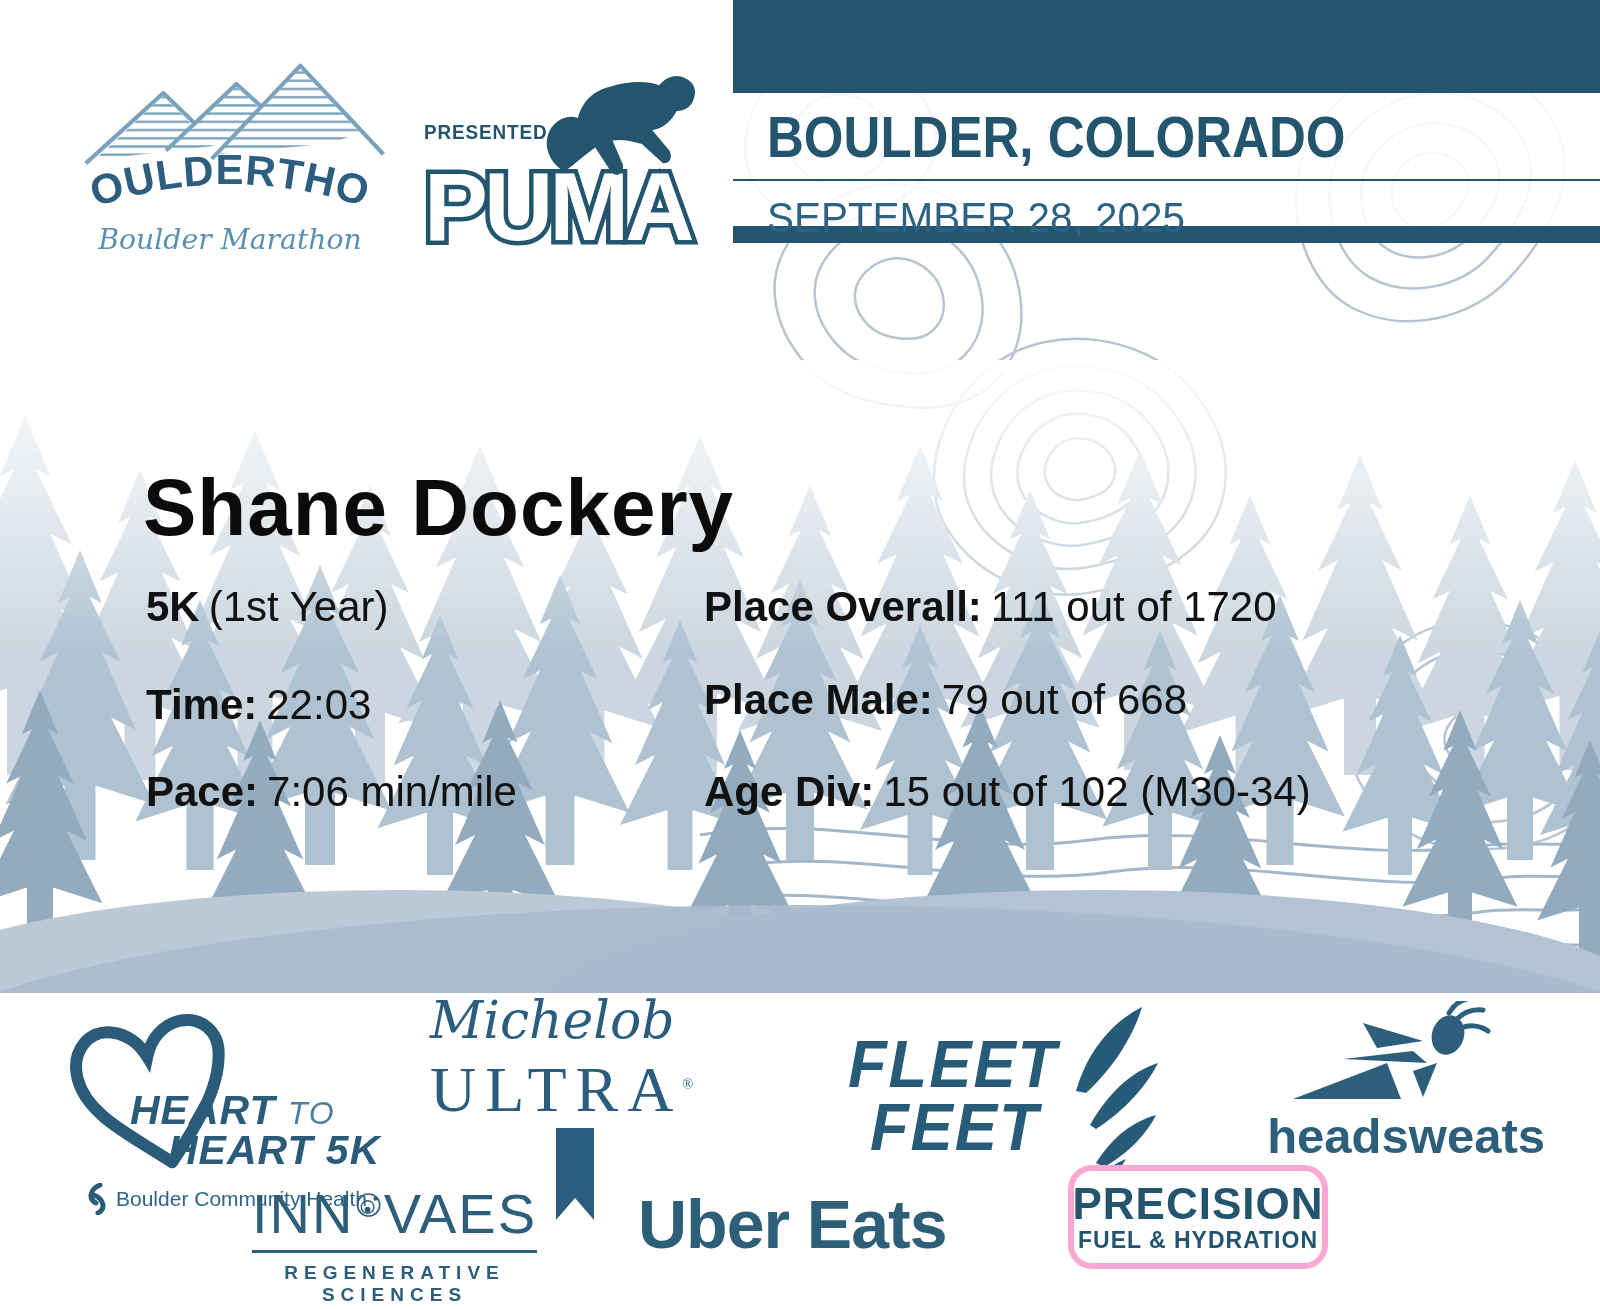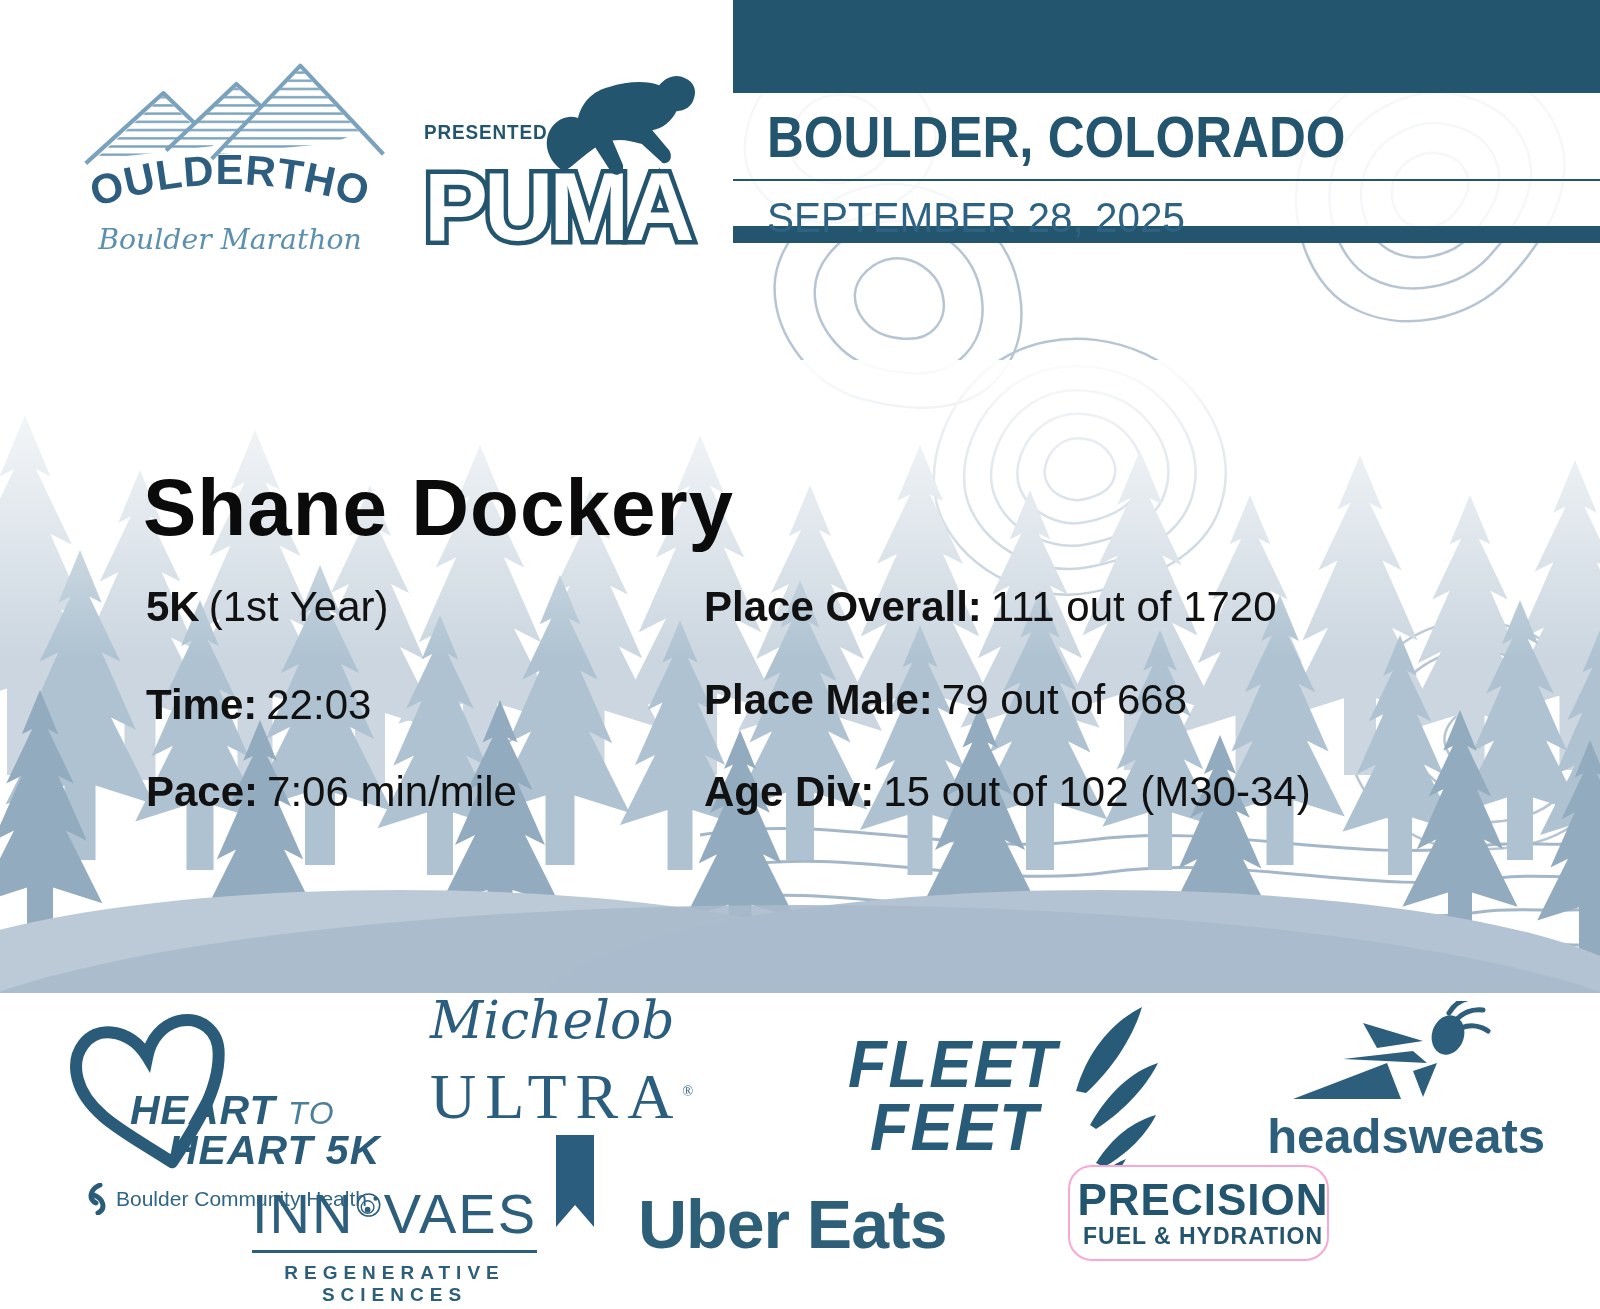--- a/index.html
+++ b/index.html
@@ -42,40 +42,40 @@
   .hth-line1{position:absolute;left:68px;top:82px;font-style:italic;font-weight:bold;
              font-size:41px;letter-spacing:1px;white-space:nowrap;}
   .hth-line1 .to{font-size:32px;font-weight:normal;color:#4C7E9D;letter-spacing:2px;}
   .hth-line2{position:absolute;left:106px;top:122px;font-style:italic;font-weight:bold;
              font-size:41px;letter-spacing:1px;white-space:nowrap;}
   .hth-org{position:absolute;left:22px;top:162px;display:flex;align-items:center;gap:6px;
              font-size:21px;color:#2F6587;white-space:nowrap;margin-top:16px;}
   .michelob{position:absolute;left:430px;top:0;width:290px;text-align:left;color:#2B5E7E;}
   .michelob-script{font-family:"DejaVu Serif",serif;font-style:italic;font-size:52px;line-height:1.05;}
   .michelob-ultra{font-family:"Liberation Serif",serif;font-size:64px;letter-spacing:9px;
-                  line-height:1.0;margin-top:17px;}
+                  line-height:1.0;margin-top:10px;}
   .michelob-reg{font-size:14px;vertical-align:super;letter-spacing:0;}
   .fleet{position:absolute;left:848px;top:40px;width:300px;color:#275B78;}
   .fleet-t1{font-size:66px;font-weight:bold;font-style:italic;letter-spacing:2px;line-height:0.95;
             transform:scaleX(0.96);transform-origin:left;}
   .fleet-t2{font-size:66px;font-weight:bold;font-style:italic;letter-spacing:2px;line-height:0.95;
             margin-left:22px;transform:scaleX(0.96);transform-origin:left;}
   .fleet-wing{position:absolute;left:198px;top:-28px;}
   .hsw{position:absolute;left:1235px;top:8px;width:310px;text-align:right;color:#2D5F7D;}
   .hsw-word{font-size:49px;font-weight:bold;letter-spacing:0px;margin-top:2px;}
   .innov{position:absolute;left:252px;top:188px;width:285px;color:#2D5F7D;}
   .innov-line{display:flex;justify-content:center;font-size:56px;
               letter-spacing:2px;font-weight:normal;}
   .innov-rule{height:3px;background:#2D5F7D;margin-top:4px;}
   .innov-sub{text-align:center;font-size:19px;font-weight:bold;letter-spacing:6px;margin-top:9px;}
   .uber{position:absolute;left:638px;top:192px;font-size:68px;font-weight:bold;color:#2D6078;
         letter-spacing:-1px;white-space:nowrap;}
-  .precision{position:absolute;left:1068px;top:172px;width:248px;height:92px;border:2px solid #f9a8d4;
+  .precision{position:absolute;left:1068px;top:172px;width:248px;height:92px;border:6px solid #f9a8d4;
         border-radius:24px;display:flex;flex-direction:column;align-items:center;justify-content:center;
-        color:#24556F;background:#fff;padding-left:9px;}
+        color:#24556F;background:#fff;}
   .precision-l1{font-size:44px;font-weight:bold;letter-spacing:1px;line-height:1;}
   .precision-l2{font-size:23px;font-weight:bold;letter-spacing:1px;line-height:1;margin-top:3px;}
 </style>
 </head>
 <body>
 
 <div class="canvas">
 
   <svg class="abs" style="left:0;top:0;z-index:1;" width="1600" height="1309" viewBox="0 0 1600 1309">
     <defs>

